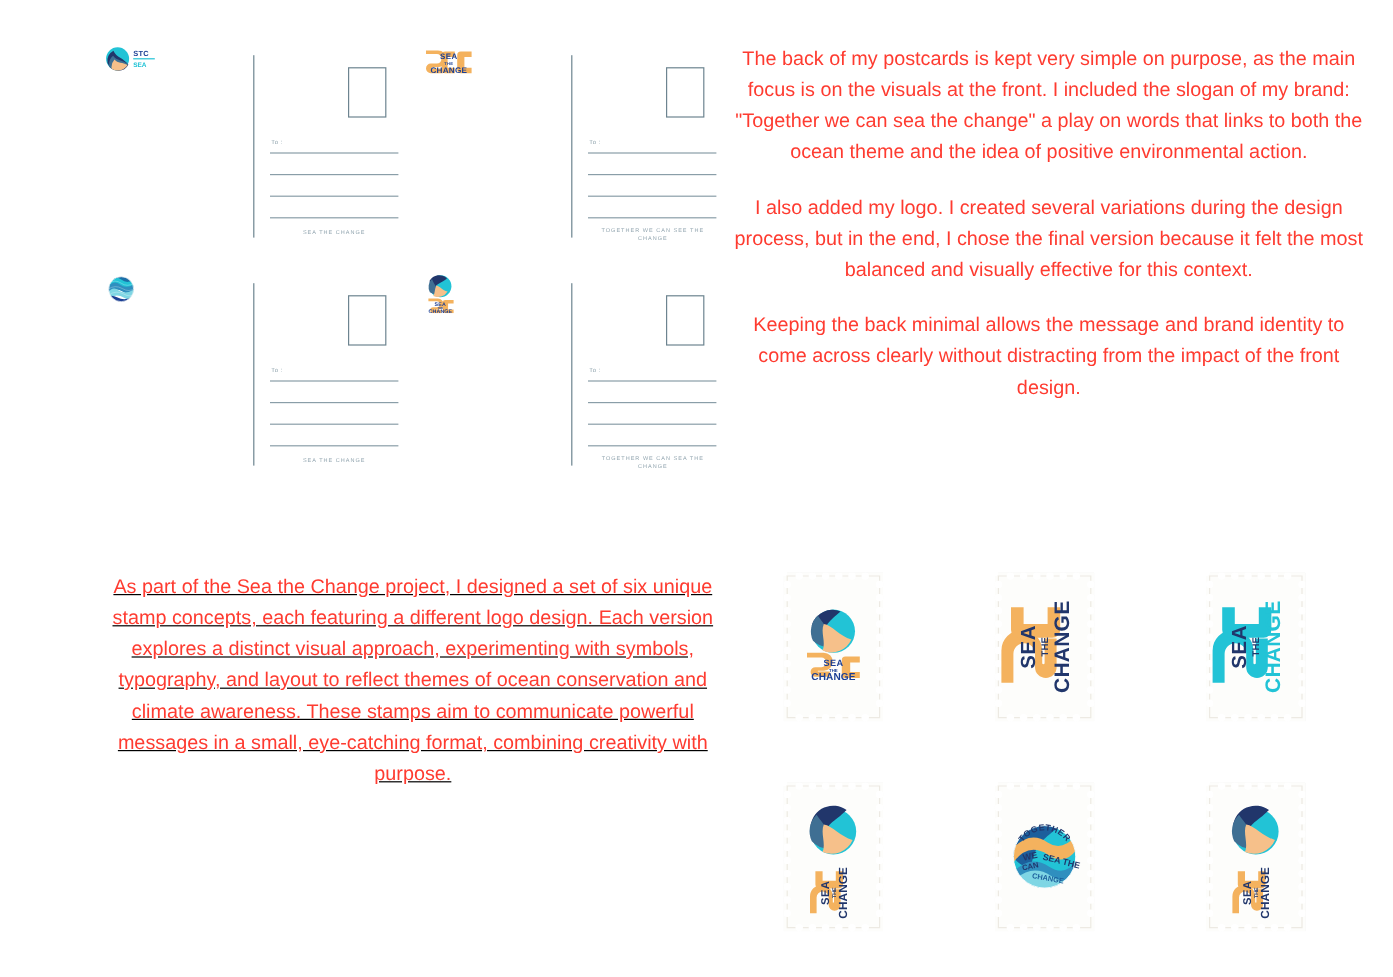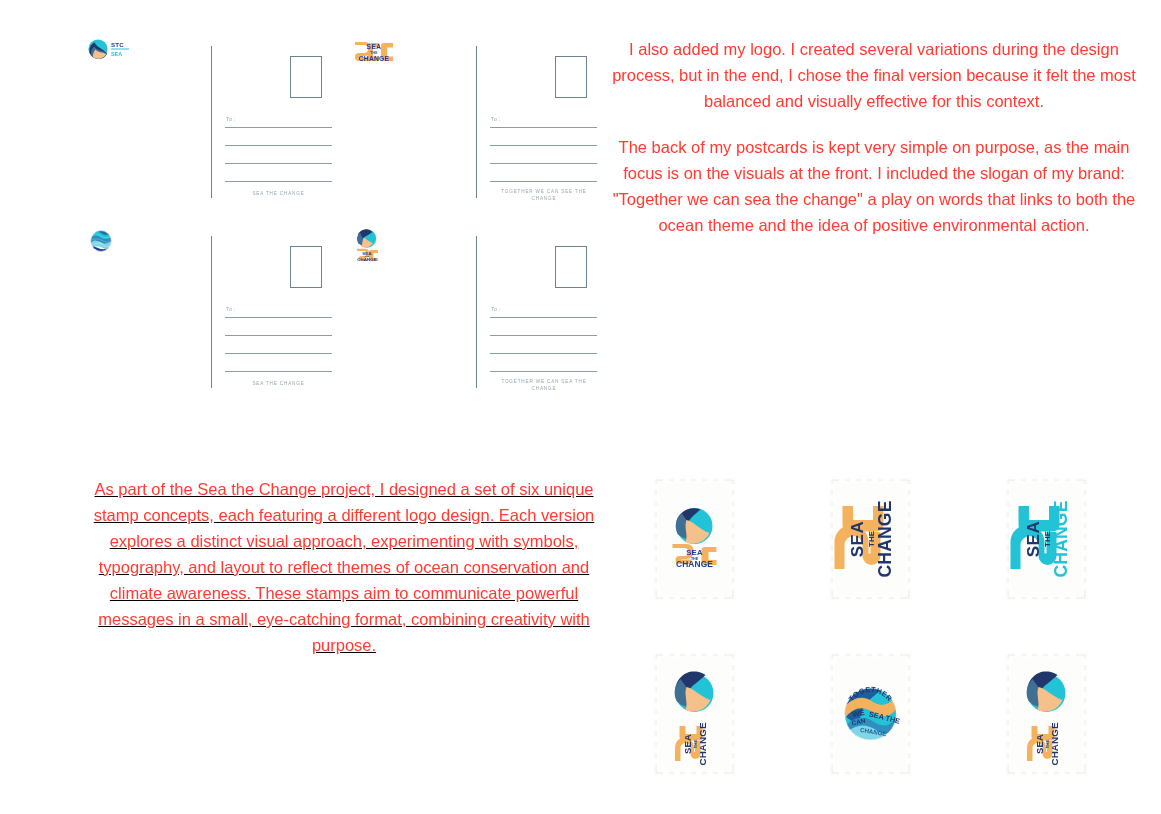--- a/index.html
+++ b/index.html
@@ -186,22 +186,23 @@
     <div class="pc-stampbox" style="left:79px; top:10px; width:32px; height:42px;"></div>
     <div class="pc-tolabel" style="left:15px; top:70px;">To :</div>
     <div class="pc-line" style="left:14px; top:81px; width:107px;"></div>
     <div class="pc-line" style="left:14px; top:99px; width:107px;"></div>
     <div class="pc-line" style="left:14px; top:117px; width:107px;"></div>
     <div class="pc-line" style="left:14px; top:135px; width:107px;"></div>
     <div class="pc-caption" style="left:22px; top:142px; width:92px;">TOGETHER WE CAN SEA THE CHANGE</div>
   </div>
 
   <div class="para-block" style="left:608px; top:36px; width:532px;">
+    <p class="para">The back of my postcards is kept very simple on purpose, as the main focus is on the visuals at the front. I included the slogan of my brand: "Together we can sea the change"  a play on words that links to both the ocean theme and the idea of positive environmental action.</p>
     <p class="para">I also added my logo. I created several variations during the design process, but in the end, I chose the final version because it felt the most balanced and visually effective for this context.</p>
-    <p class="para">The back of my postcards is kept very simple on purpose, as the main focus is on the visuals at the front. I included the slogan of my brand: "Together we can sea the change"  a play on words that links to both the ocean theme and the idea of positive environmental action.</p>
+    <p class="para">Keeping the back minimal allows the message and brand identity to come across clearly without distracting from the impact of the front design.</p>
   </div>
 
   <div class="para-block" style="left:80px; top:476px; width:528px;text-decoration:underline;">
     <p class="para">As part of the Sea the Change project, I designed a set of six unique stamp concepts, each featuring a different logo design. Each version explores a distinct visual approach, experimenting with symbols, typography, and layout to reflect themes of ocean conservation and climate awareness. These stamps aim to communicate powerful messages in a small, eye-catching format, combining creativity with purpose.</p>
   </div>
 
   <div class="stamp" style="left:653px; top:477px;">
     <svg width="83" height="124" viewBox="0 0 83 124">
       <path d="M3 3 h77 v118 h-77 z" fill="#fdfdfb" stroke="#edeae3" stroke-width="1"></path>
       <g fill="#ffffff">

